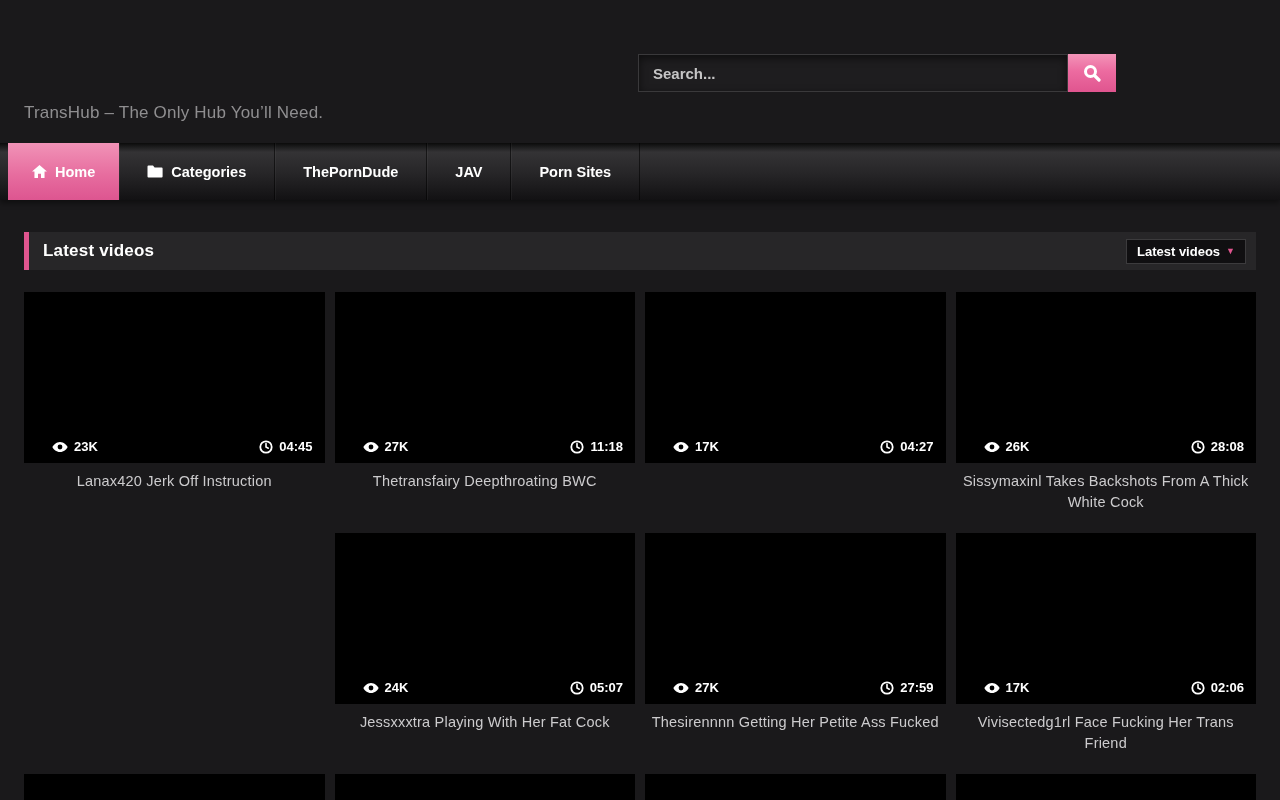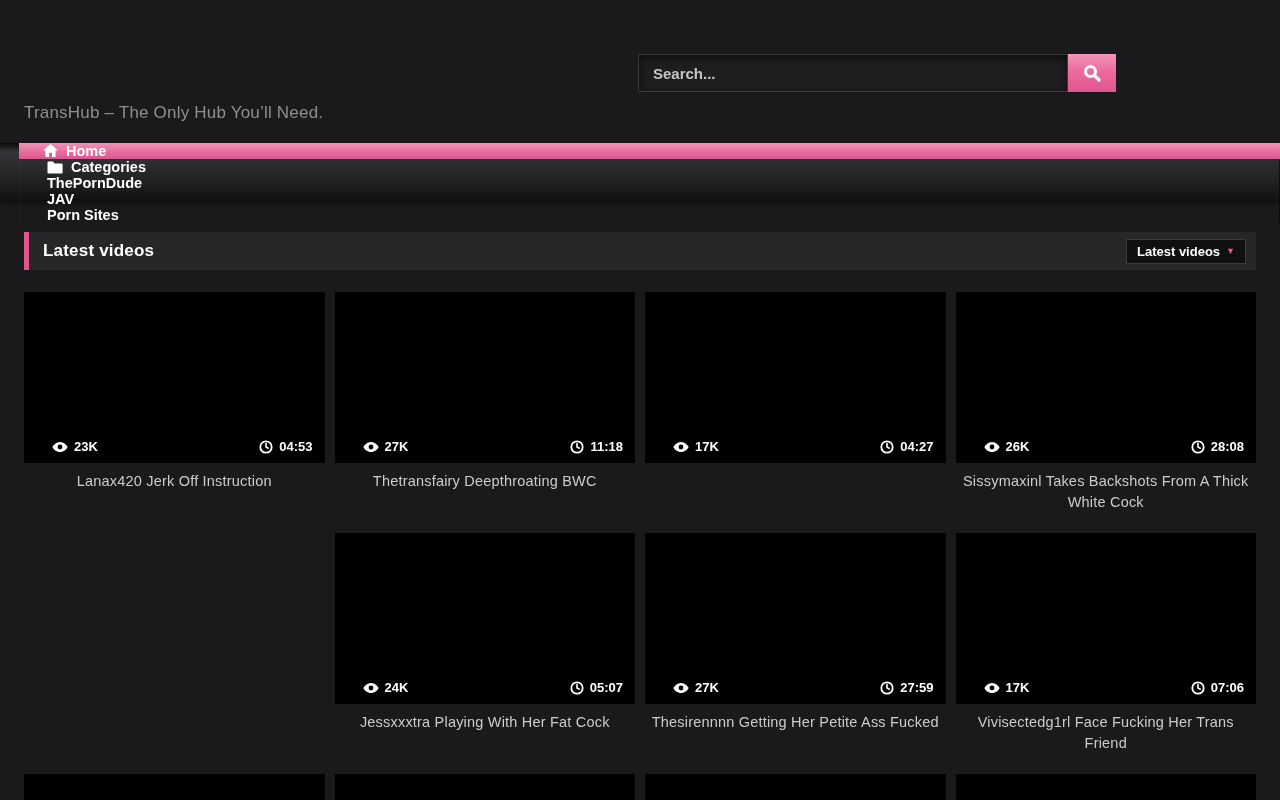--- a/index.html
+++ b/index.html
@@ -34,23 +34,22 @@
   .search-btn {
     width: 48px; height: 38px; border: 0; cursor: pointer;
     background: linear-gradient(180deg, #f394b8 0%, #ec6ba0 45%, #e0558f 100%);
     display: flex; align-items: center; justify-content: center;
   }
 
   
   .nav {
     height: 57px;
     background: linear-gradient(180deg, #0b0b0b 0%, #343335 16%, #262527 55%, #121113 100%);
-    display: flex; align-items: stretch; padding-left: 19px;
+    display: flex; align-items: stretch; padding-left: 8px;
     box-shadow: 0 3px 6px rgba(0,0,0,.45);
-    flex-direction: column;
   }
   .nav-item {
     display: flex; align-items: center; gap: 8px;
     padding: 0 28px; cursor: pointer;
     color: #ffffff; font-size: 14.5px; font-weight: bold;
     border-right: 1px solid rgba(0,0,0,.55);
     box-shadow: inset 1px 0 0 rgba(255,255,255,.04);
     white-space: nowrap;
   }
   .nav-item.active {
@@ -173,21 +172,21 @@
           </span>
           <span>23K</span>
         </span>
         <span class="meta-cell">
           <span style="display:flex">
             <svg width="14" height="14" viewBox="0 0 14 14">
               <circle cx="7" cy="7" r="5.7" fill="none" stroke="#ffffff" stroke-width="1.8"></circle>
               <path d="M7 3.6 V7 L9.3 8.2" fill="none" stroke="#ffffff" stroke-width="1.6" stroke-linecap="round"></path>
             </svg>
           </span>
-          <span>04:53</span>
+          <span>04:45</span>
         </span>
       </div>
     </div>
     <div class="card-title">Lanax420 Jerk Off Instruction</div>
   </div>
       <div class="card">
     <div class="thumb">
       <div class="meta">
         <span class="meta-cell">
           <span style="display:flex">
@@ -324,21 +323,21 @@
           </span>
           <span>17K</span>
         </span>
         <span class="meta-cell">
           <span style="display:flex">
             <svg width="14" height="14" viewBox="0 0 14 14">
               <circle cx="7" cy="7" r="5.7" fill="none" stroke="#ffffff" stroke-width="1.8"></circle>
               <path d="M7 3.6 V7 L9.3 8.2" fill="none" stroke="#ffffff" stroke-width="1.6" stroke-linecap="round"></path>
             </svg>
           </span>
-          <span>07:06</span>
+          <span>02:06</span>
         </span>
       </div>
     </div>
     <div class="card-title">Vivisectedg1rl Face Fucking Her Trans Friend</div>
   </div>
       <div class="card">
         <div class="thumb"></div>
       </div>
       <div class="card">
         <div class="thumb"></div>

